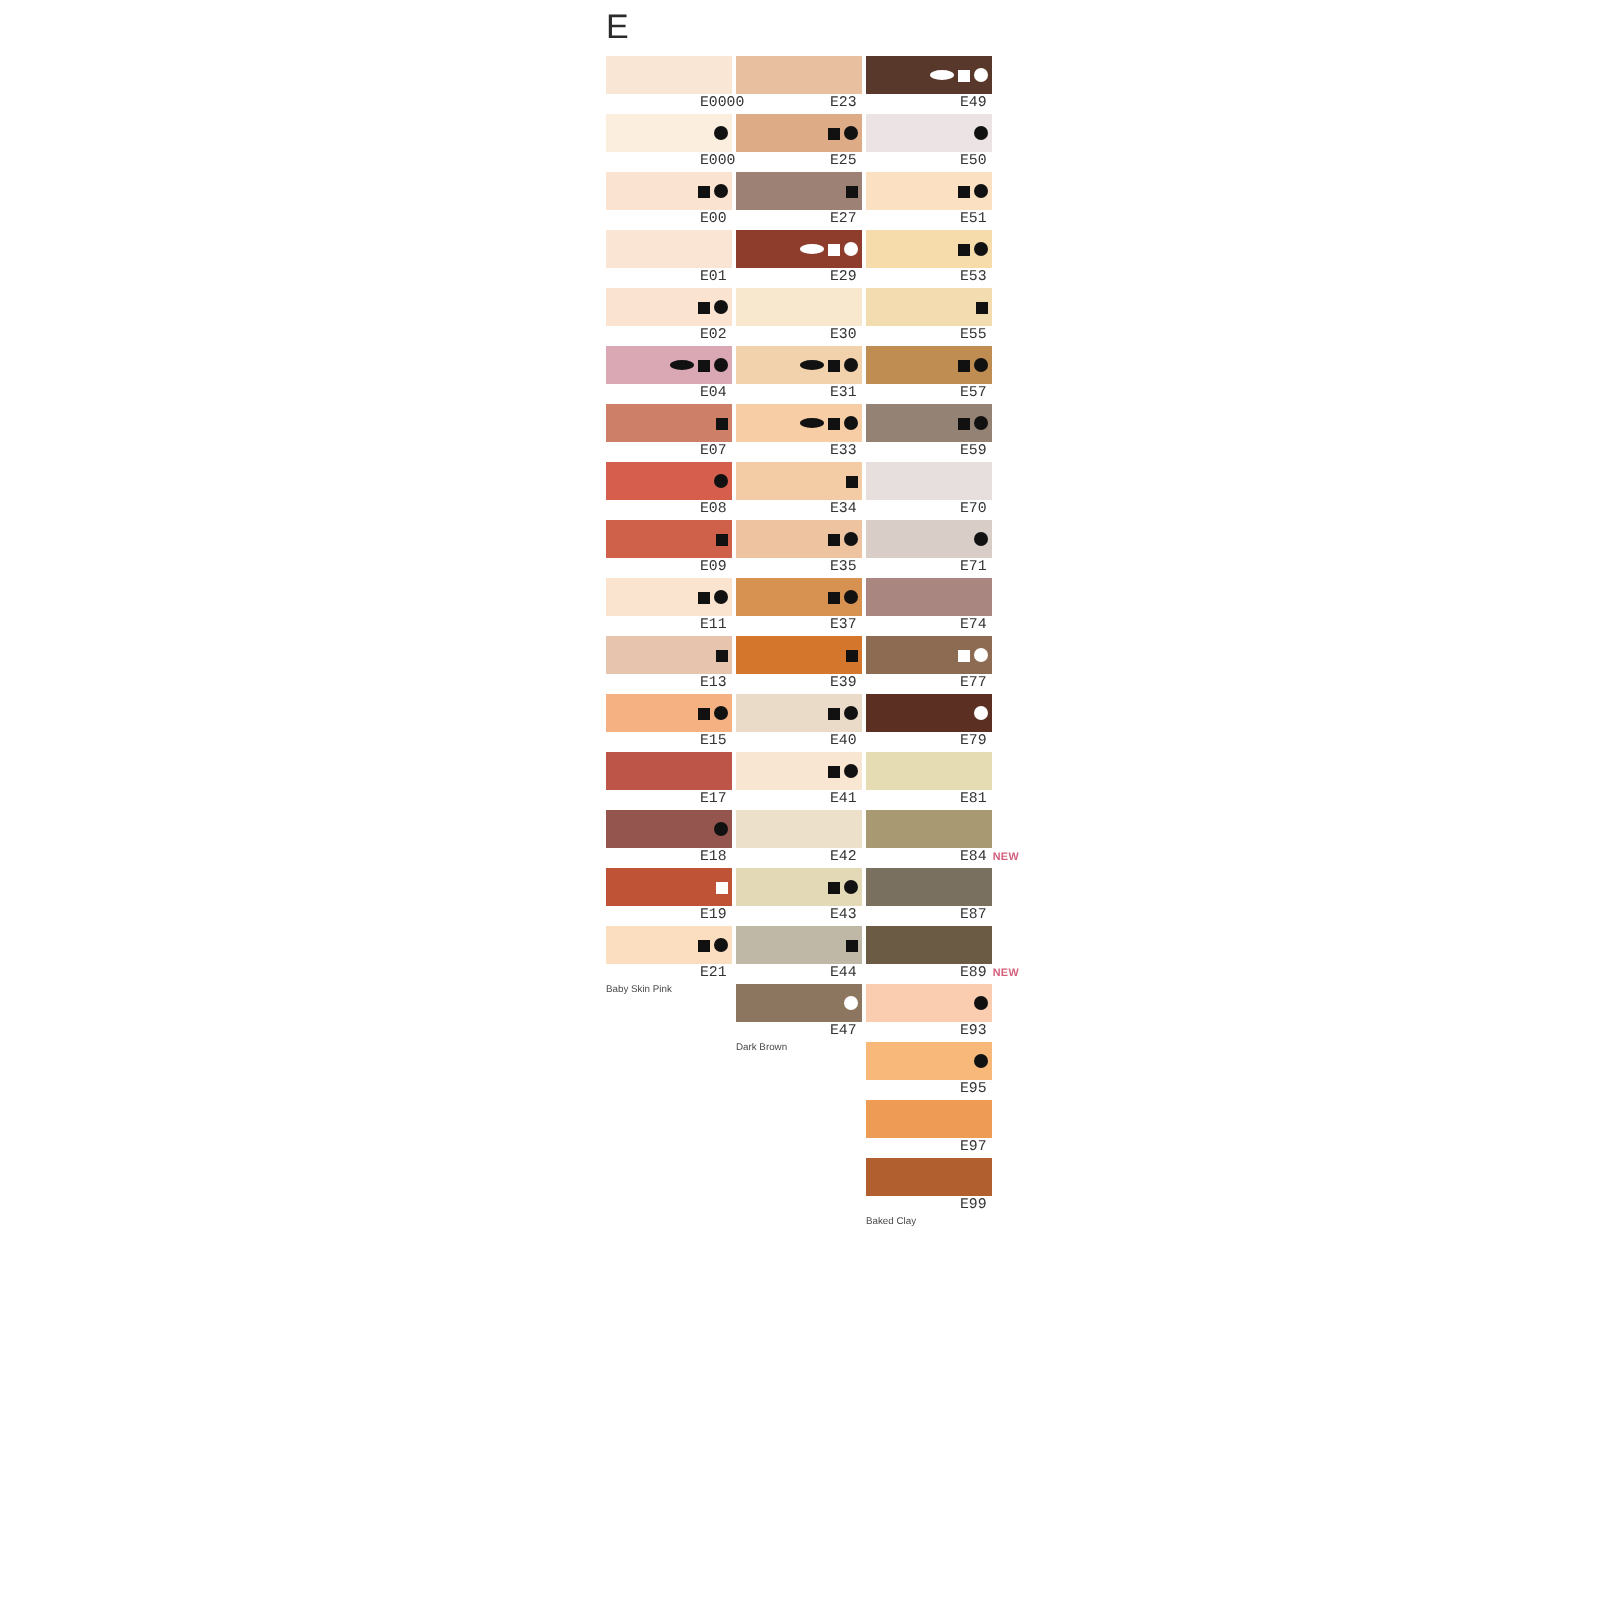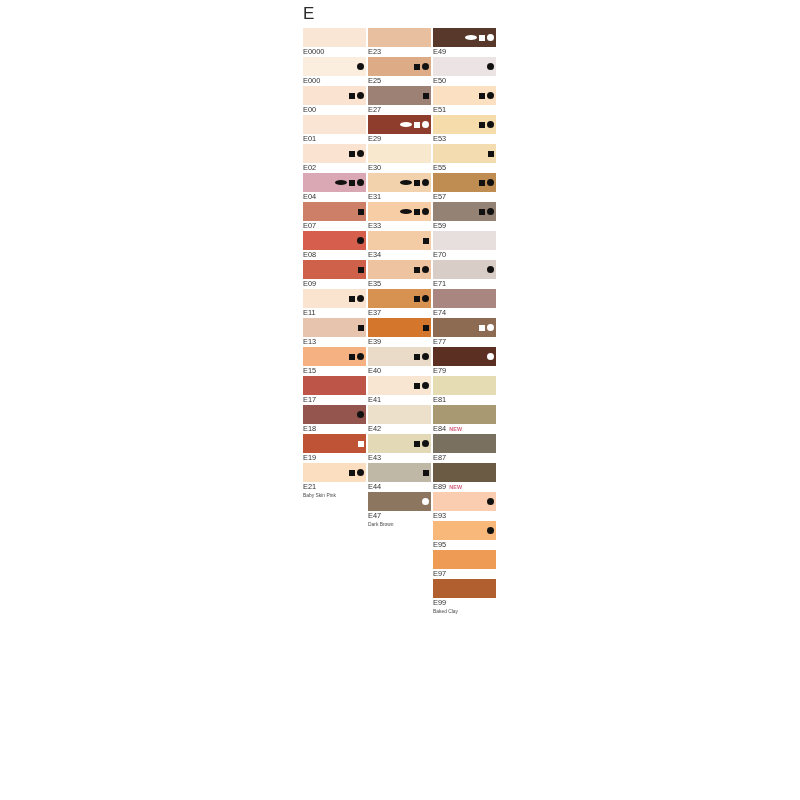--- a/index.html
+++ b/index.html
@@ -112,23 +112,24 @@
   .code-line {
     display: flex;
     flex-direction: row;
     align-items: baseline;
     gap: 3px;
     height: 8px;
   }
   .code {
     font-size: 7.4px;
     color: #333333;
-    font-family: Liberation Sans, sans-serif;
+    font-family: Liberation Mono, monospace;
     line-height: 8px;
     white-space: nowrap;
+    margin-left: 47px;
   }
   .new-tag {
     font-size: 5.4px;
     color: #d4607c;
     font-family: "Liberation Sans", sans-serif;
     line-height: 8px;
     font-weight: bold;
     letter-spacing: 0.2px;
   }
   .name {

